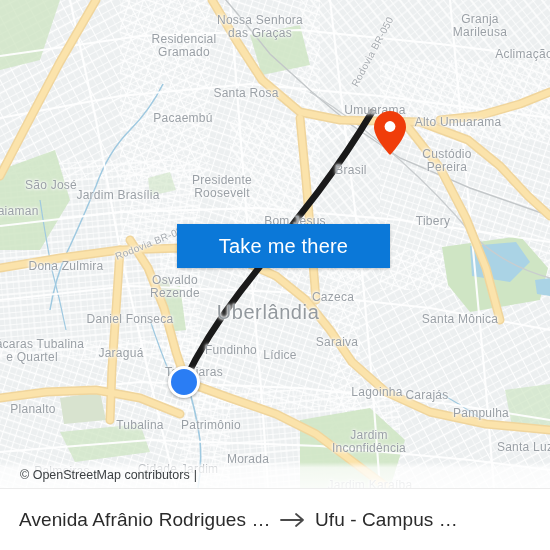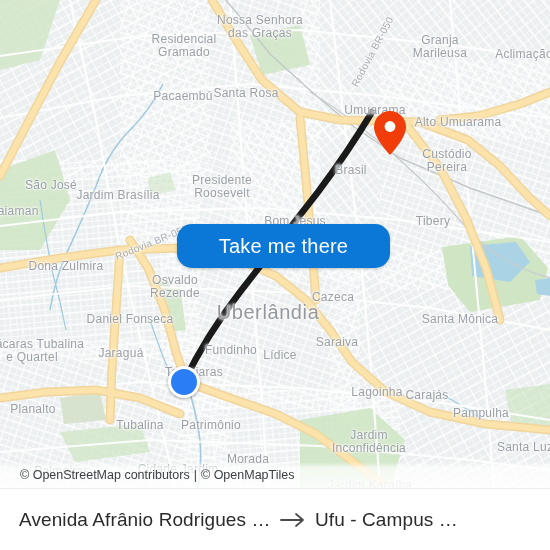--- a/index.html
+++ b/index.html
@@ -35,21 +35,21 @@
   #origin-marker{
     position:absolute;width:26px;height:26px;border-radius:50%;
     background:#2a7df4;border:3px solid #ffffff;
     box-shadow:0 1px 3px rgba(0,0,0,.35);
     transform:translate(-50%,-50%);
   }
 
   
   #take-me-there{
     position:absolute;left:177px;top:224px;width:213px;height:44px;
-    background:#0b78d8;border-radius:15px;border:0;
+    background:#0b78d8;border-radius:0;border:0;
     color:#ffffff;font-size:20px;font-family:"Liberation Sans", sans-serif;
     letter-spacing:.2px;cursor:pointer;
     display:flex;align-items:center;justify-content:center;
     box-shadow:0 1px 3px rgba(0,0,0,.22);
   }
 
   
   #attribution{
     position:absolute;left:0;top:462px;width:550px;height:26px;
     display:flex;align-items:center;
@@ -194,29 +194,29 @@
         <path d="M120 250 L116 310 L112 368 L110 420"></path>
         <path d="M550 92 L520 104 L478 116 L440 120"></path>
       </g>
 
       <path d="M184 382 Q206 336 240 292 Q282 238 318 192 Q348 152 372 112" stroke="#1a1a1a" stroke-width="6.5" fill="none" stroke-linecap="round"></path>
     </svg>
 
     <div id="labels">
         <div class="maplabel" style="left: 260px; top: 26px;">Nossa Senhora
 das Graças</div>
-        <div class="maplabel" style="left: 440px; top: 25px; margin-top: 21px;">Granja
+        <div class="maplabel" style="left: 480px; top: 25px;">Granja
 Marileusa</div>
         <div class="maplabel" style="left: 184px; top: 45px;">Residencial
 Gramado</div>
         <div class="maplabel" style="left: 524px; top: 54px;">Aclimação</div>
         <div class="maplabel" style="left: 246px; top: 93px;">Santa Rosa</div>
         <div class="maplabel" style="left: 375px; top: 110px;">Umuarama</div>
         <div class="maplabel" style="left: 458px; top: 122px;">Alto Umuarama</div>
-        <div class="maplabel" style="left: 183px; top: 96px; text-align: right;">Pacaembú</div>
+        <div class="maplabel" style="left: 183px; top: 118px; text-align: right;">Pacaembú</div>
         <div class="maplabel" style="left: 447px; top: 160px;">Custódio
 Pereira</div>
         <div class="maplabel" style="left: 351px; top: 170px;">Brasil</div>
         <div class="maplabel" style="left: 222px; top: 186px;">Presidente
 Roosevelt</div>
         <div class="maplabel" style="left: 51px; top: 185px;">São José</div>
         <div class="maplabel" style="left: 118px; top: 195px;">Jardim Brasília</div>
         <div class="maplabel" style="left: 15px; top: 211px;">Taiaman</div>
         <div class="maplabel" style="left: 295px; top: 221px;">Bom Jesus</div>
         <div class="maplabel" style="left: 433px; top: 221px;">Tibery</div>
@@ -258,21 +258,20 @@
       </svg>
     </div>
 
     <div id="origin-marker" style="left: 184px; top: 382px;"></div>
 
     <button id="take-me-there">Take me there</button>
 
     <div id="attribution">
       <span>© OpenStreetMap contributors</span>
       <span class="sep">|</span>
-      <span>© OpenMapTiles</span>
     </div>
   </div>
 
   <div id="footer">
     <div id="route-summary">
       <span class="endpoint" id="origin-name">Avenida Afrânio Rodrigues Da C...</span>
       <span id="route-arrow">
         <svg width="26" height="16" viewBox="0 0 26 16">
           <path d="M1 8 H22" stroke="#4a4a4a" stroke-width="1.8" stroke-linecap="round"></path>
           <path d="M16 2 L23 8 L16 14" stroke="#4a4a4a" stroke-width="1.8" fill="none" stroke-linecap="round" stroke-linejoin="round"></path>

